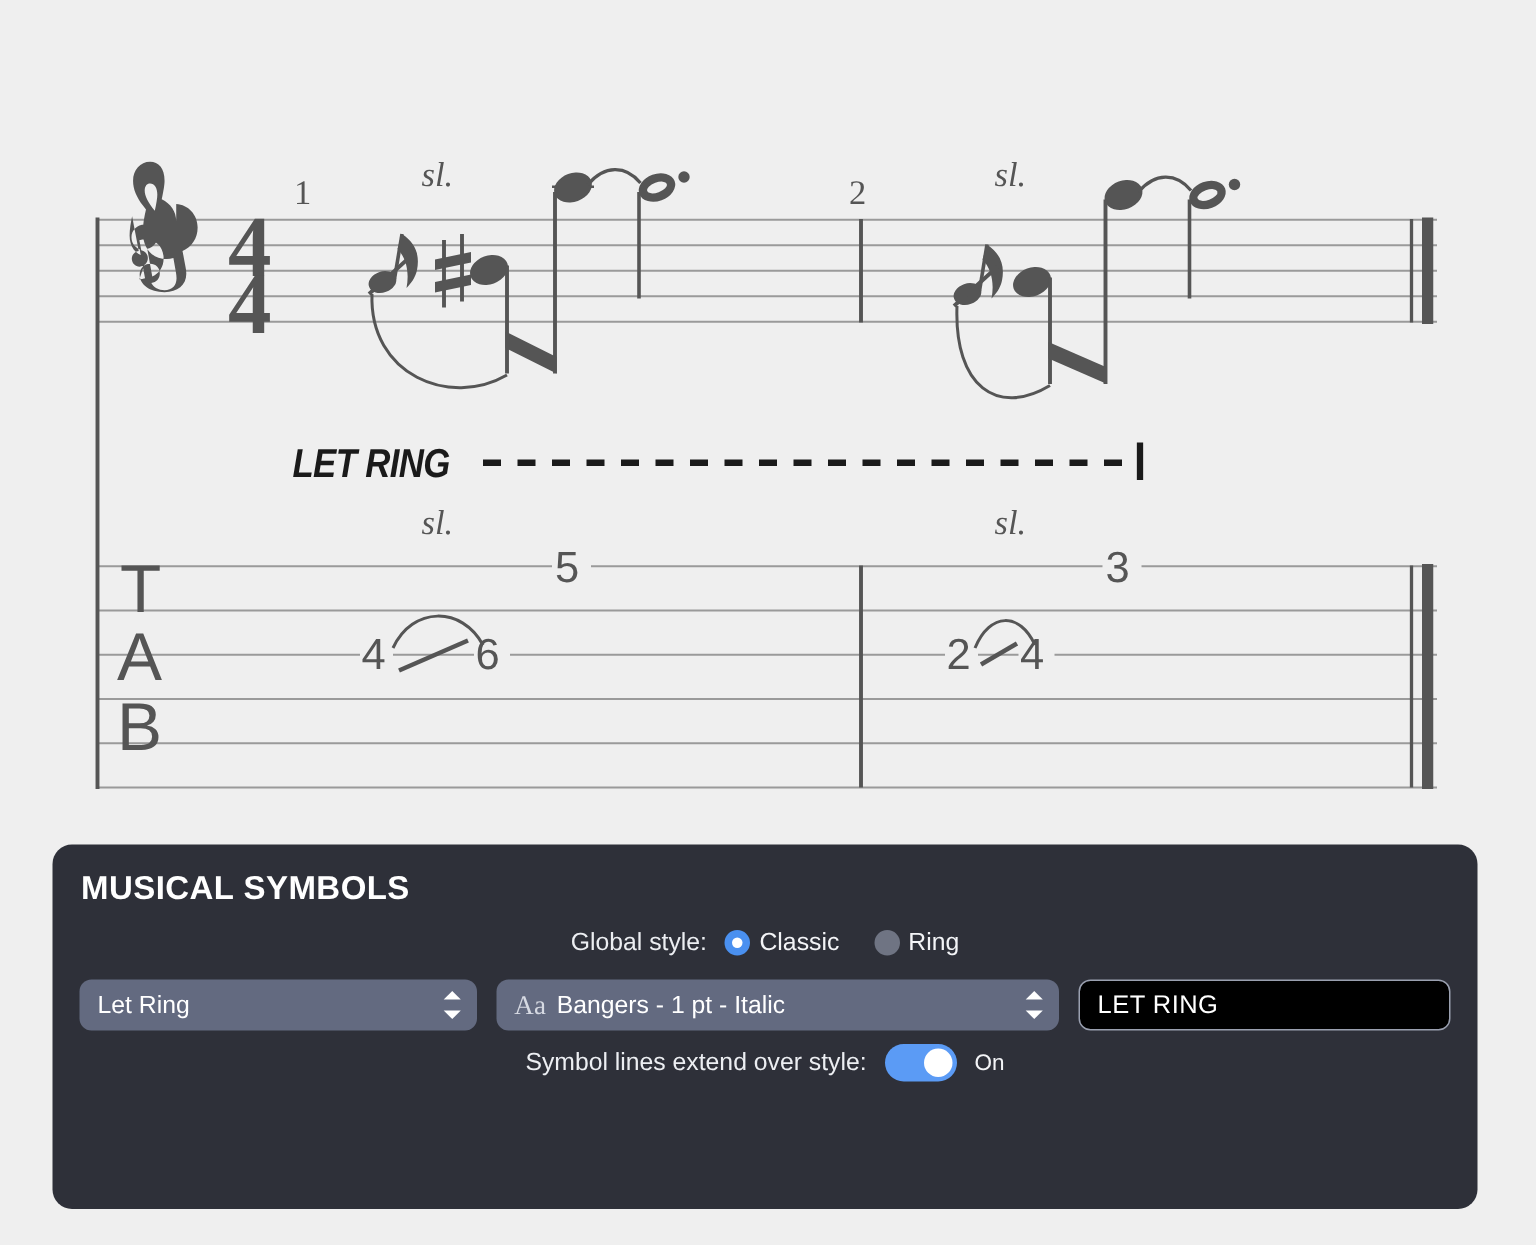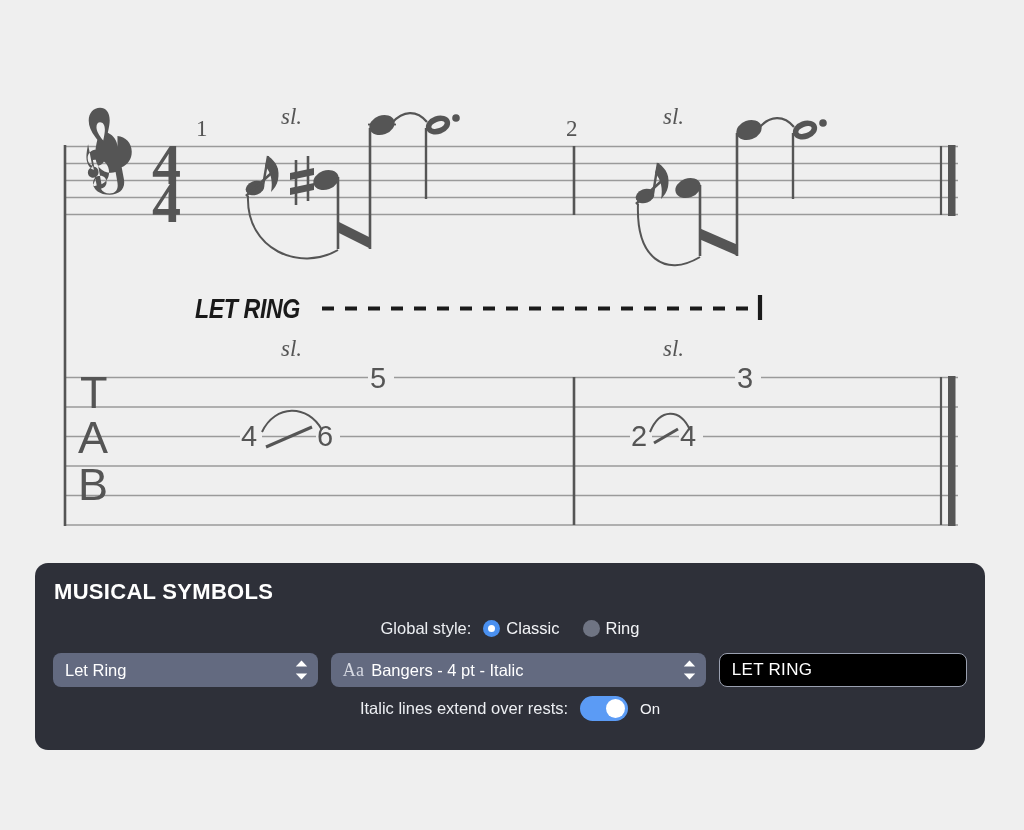--- a/index.html
+++ b/index.html
@@ -28,21 +28,21 @@
     height: 555px;
   }
   #score svg { display: block; }
 
   
   #inspector {
     position: absolute;
     left: 35px;
     top: 563px;
     width: 950px;
-    height: 187px;
+    height: 243px;
     background: #2e3039;
     border-radius: 13px;
     box-sizing: border-box;
     color: #f2f3f5;
   }
 
   .panel-title {
     position: absolute;
     left: 19px;
     top: 16px;
@@ -405,41 +405,41 @@
           <span class="chev dn">
             <svg viewBox="0 0 13 7" width="13" height="7">
                 <path d="M6.5 6.4 L0.8 0.6 H12.2 Z" fill="#ffffff"></path>
               </svg>
           </span>
         </span>
       </div>
 
       <div class="select font">
         <span class="aa">Aa</span>
-        <span class="val">Bangers - 4 pt - Italic</span>
+        <span class="val">Bangers - 1 pt - Italic</span>
         <span class="stepper">
           <span class="chev up">
             <svg viewBox="0 0 13 7" width="13" height="7">
                 <path d="M6.5 0.6 L12.2 6.4 H0.8 Z" fill="#ffffff"></path>
               </svg>
           </span>
           <span class="chev dn">
             <svg viewBox="0 0 13 7" width="13" height="7">
                 <path d="M6.5 6.4 L0.8 0.6 H12.2 Z" fill="#ffffff"></path>
               </svg>
           </span>
         </span>
       </div>
 
       <div class="textfield">
         <span>LET RING</span>
       </div>
     </div>
 
     <div class="row-rests">
-      <span class="field-label">Italic lines extend over rests:</span>
+      <span class="field-label">Symbol lines extend over style:</span>
       <span class="toggle">
         <span class="knob"></span>
       </span>
       <span class="toggle-state">On</span>
     </div>
   </div>
 </div>
 
 </body></html>

